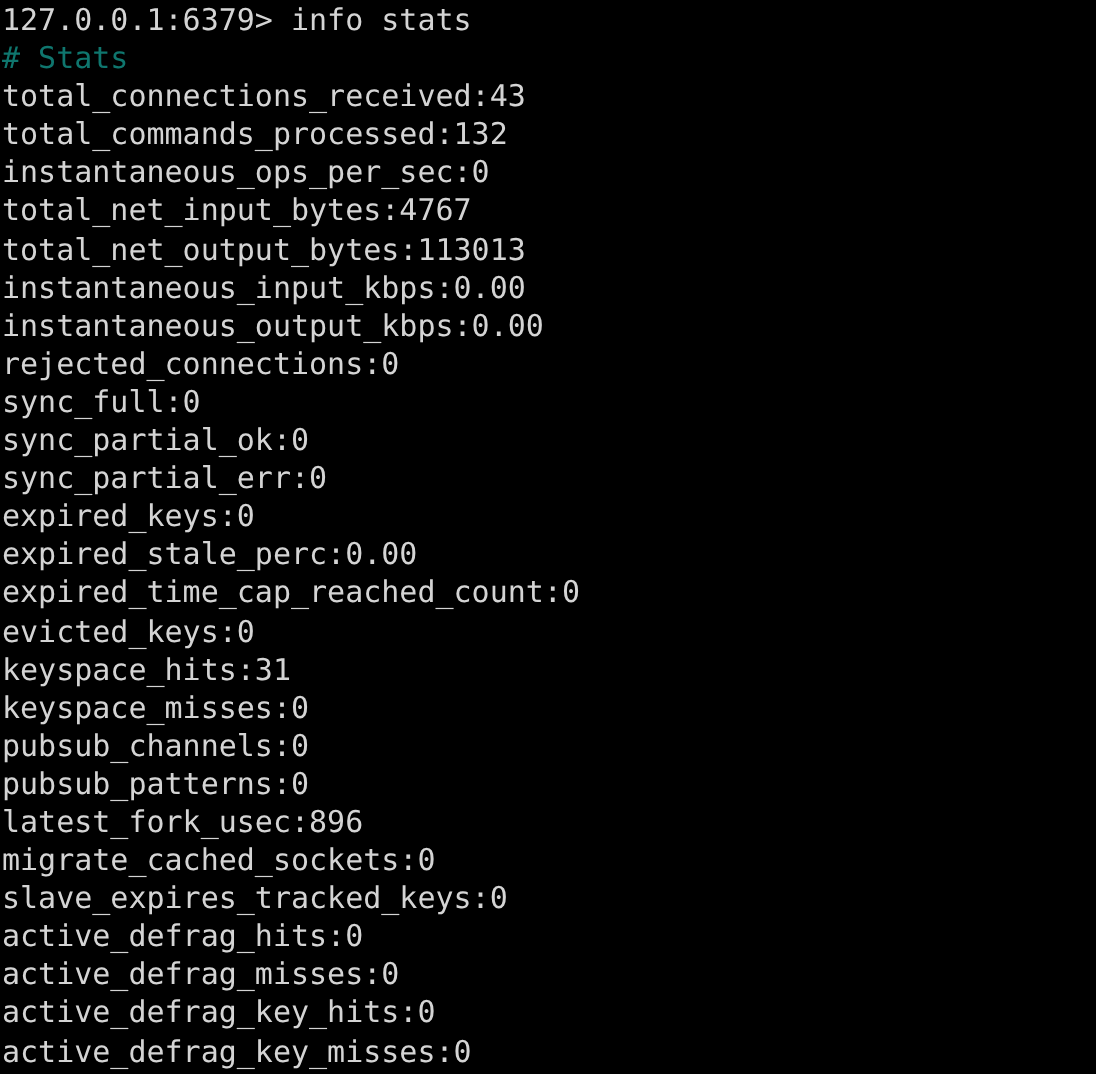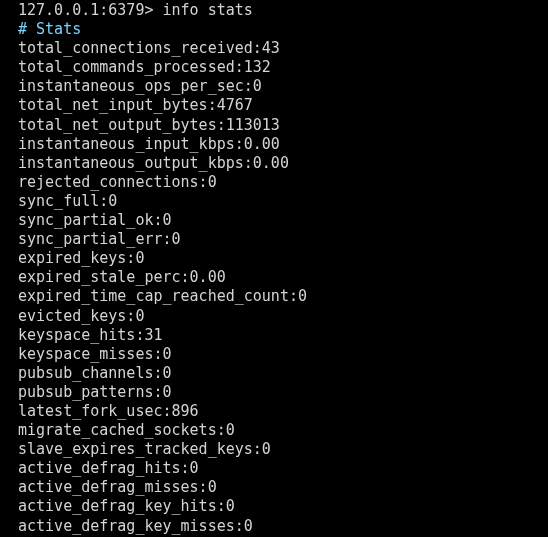--- a/index.html
+++ b/index.html
@@ -40,29 +40,28 @@
   }
 
   .term-line {
     display: block;
     height: 19.1px;
     line-height: 19.1px;
     color: #d4d4d4;
     white-space: pre;
     font-family: "DejaVu Sans Mono", "Liberation Mono", monospace;
     font-size: 15px;
-    padding-left: 17px;
   }
 
   .term-line.prompt-line {
     color: #d4d4d4;
   }
 
   .term-line.section-header {
-    color: #7dd3fc;
+    color: #0f766e;
   }
 </style>
 </head>
 <body>
 
 <div id="terminal">
   <div id="terminal-screen"><span class="term-line prompt-line">127.0.0.1:6379&gt; info stats</span><span class="term-line section-header"># Stats</span><span class="term-line">total_connections_received:43</span><span class="term-line">total_commands_processed:132</span><span class="term-line">instantaneous_ops_per_sec:0</span><span class="term-line">total_net_input_bytes:4767</span><span class="term-line">total_net_output_bytes:113013</span><span class="term-line">instantaneous_input_kbps:0.00</span><span class="term-line">instantaneous_output_kbps:0.00</span><span class="term-line">rejected_connections:0</span><span class="term-line">sync_full:0</span><span class="term-line">sync_partial_ok:0</span><span class="term-line">sync_partial_err:0</span><span class="term-line">expired_keys:0</span><span class="term-line">expired_stale_perc:0.00</span><span class="term-line">expired_time_cap_reached_count:0</span><span class="term-line">evicted_keys:0</span><span class="term-line">keyspace_hits:31</span><span class="term-line">keyspace_misses:0</span><span class="term-line">pubsub_channels:0</span><span class="term-line">pubsub_patterns:0</span><span class="term-line">latest_fork_usec:896</span><span class="term-line">migrate_cached_sockets:0</span><span class="term-line">slave_expires_tracked_keys:0</span><span class="term-line">active_defrag_hits:0</span><span class="term-line">active_defrag_misses:0</span><span class="term-line">active_defrag_key_hits:0</span><span class="term-line">active_defrag_key_misses:0</span></div>
 </div>
 
 </body></html>

